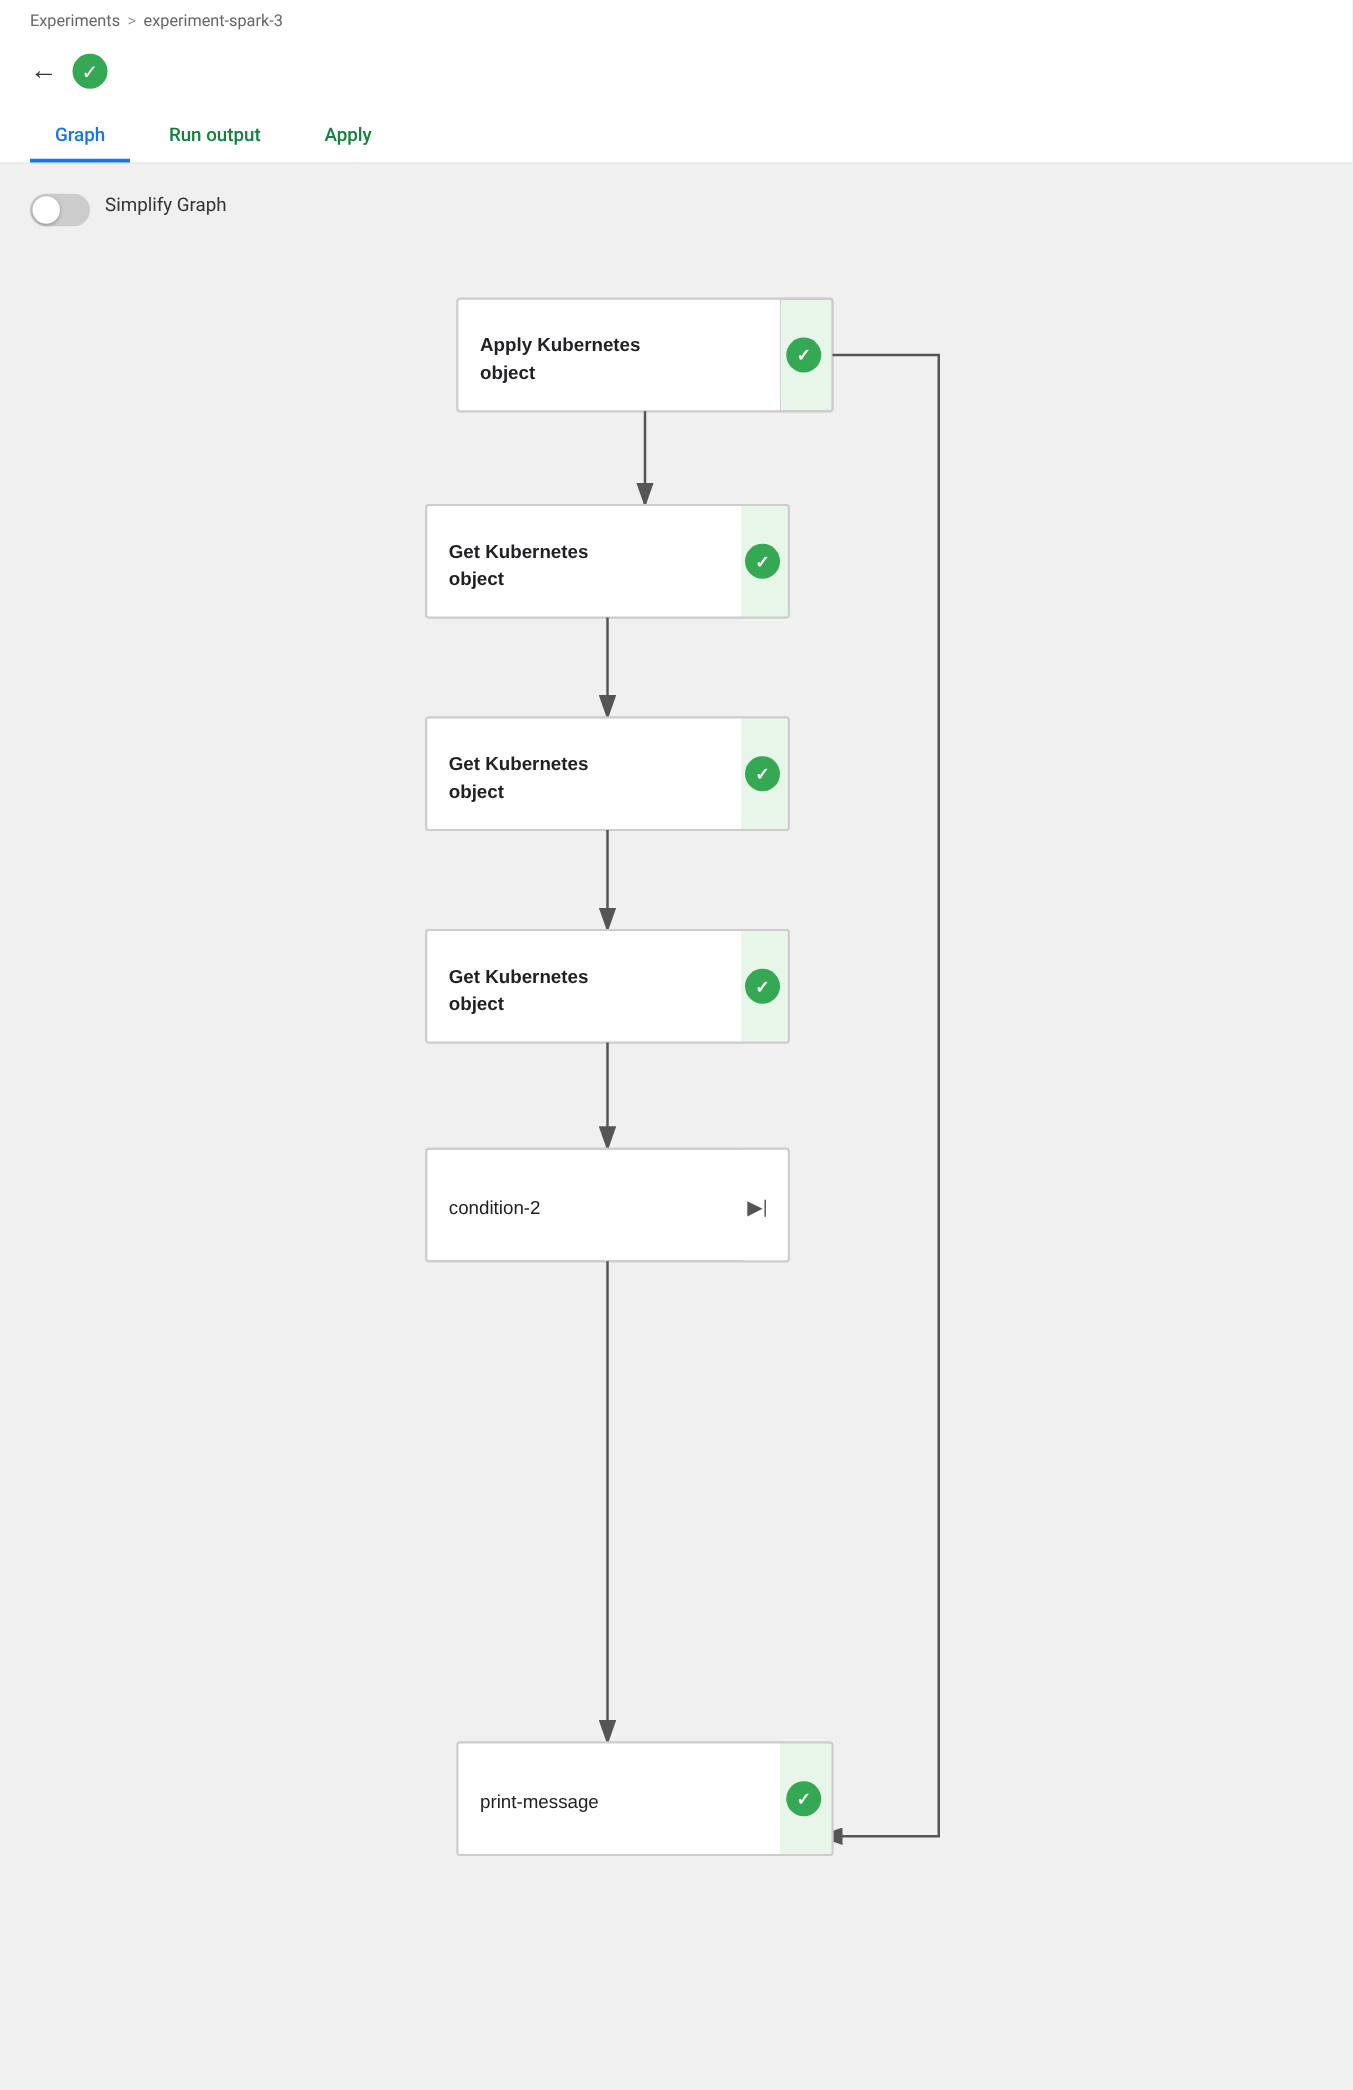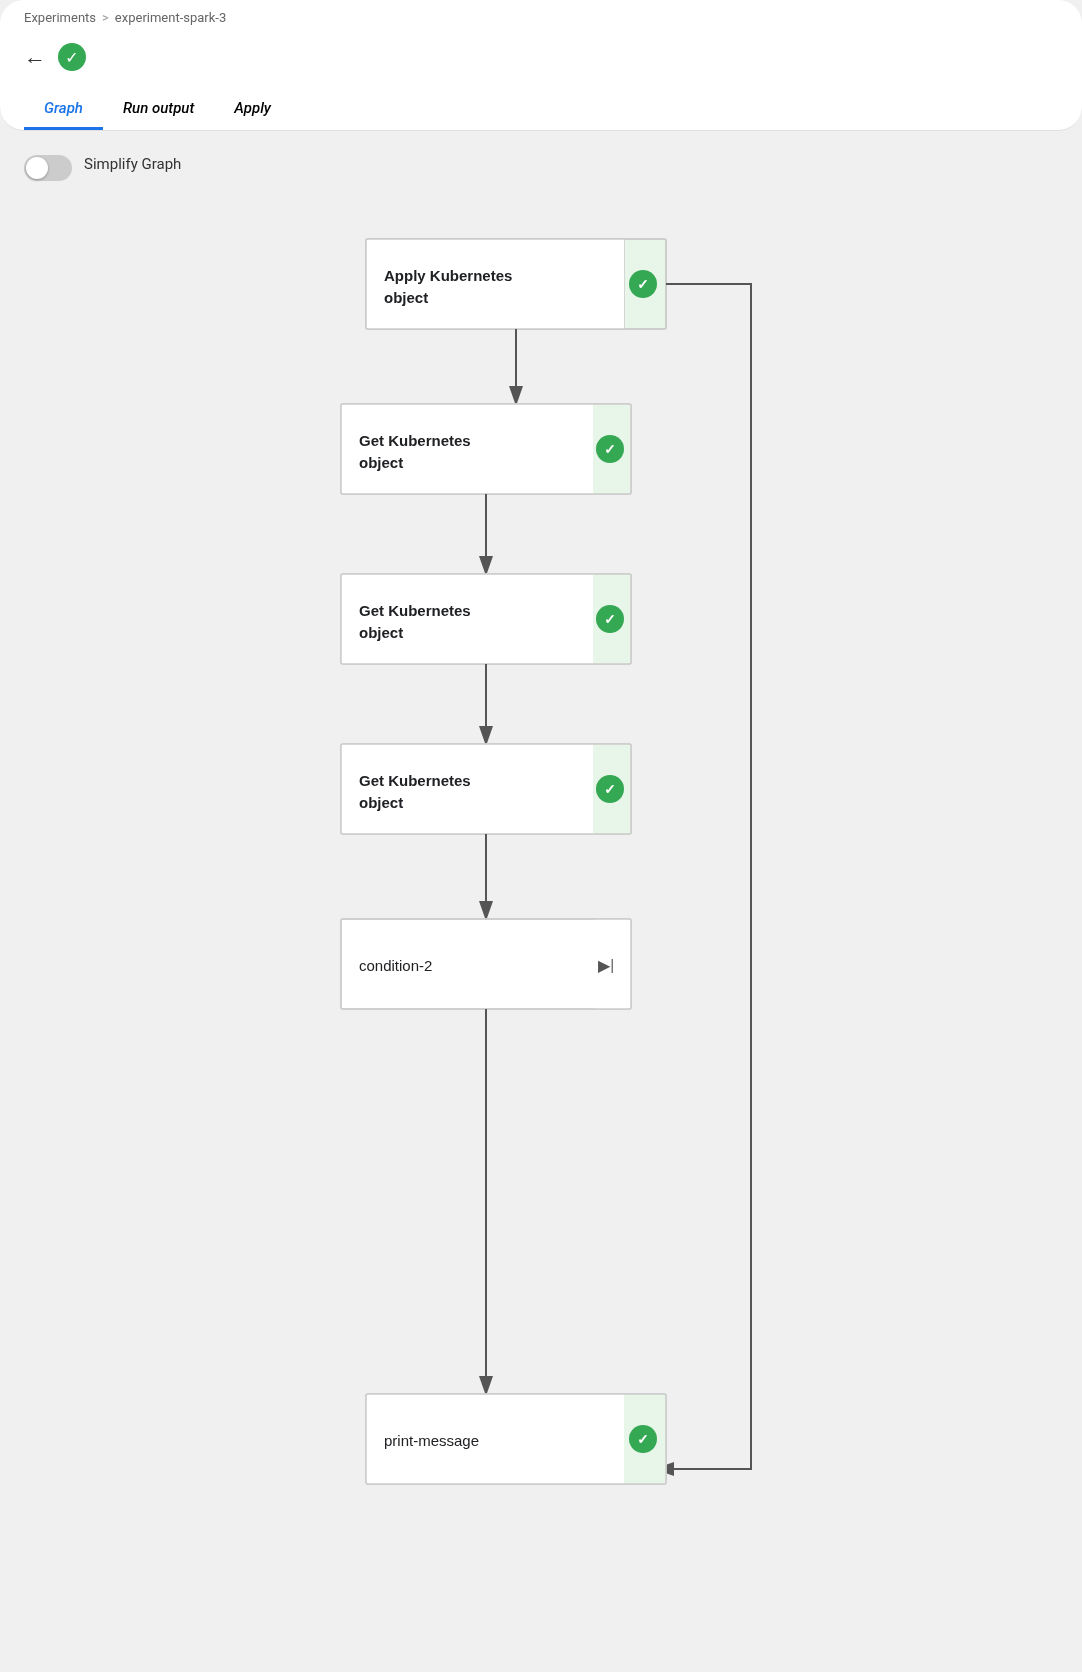--- a/index.html
+++ b/index.html
@@ -8,21 +8,20 @@
       background: #f0f0f0;
       width: 1082px;
       min-height: 1672px;
       color: #333;
     }
 
     .top-bar {
       background: #fff;
       padding: 10px 24px 0 24px;
       border-bottom: 1px solid #e0e0e0;
-      border-radius: 24px;
     }
 
     .breadcrumb {
       font-size: 13px;
       color: #666;
       padding-bottom: 8px;
       display: flex;
       align-items: center;
       gap: 6px;
     }
@@ -60,29 +59,28 @@
     }
 
     .page-title {
       font-size: 28px;
       font-weight: 400;
       color: #202124;
     }
 
     .tabs {
       display: flex;
-      gap: 0;
+      gap: 11px;
       margin-top: 4px;
-      font-style: italic;
     }
 
     .tab {
       padding: 10px 20px;
       font-size: 15px;
-      color: #000000;
+      color: #15803d;
       cursor: pointer;
       border-bottom: 3px solid transparent;
       font-weight: 500;
     }
 
     .tab.active {
       color: #1a73e8;
       border-bottom: 3px solid #1a73e8;
     }
 

